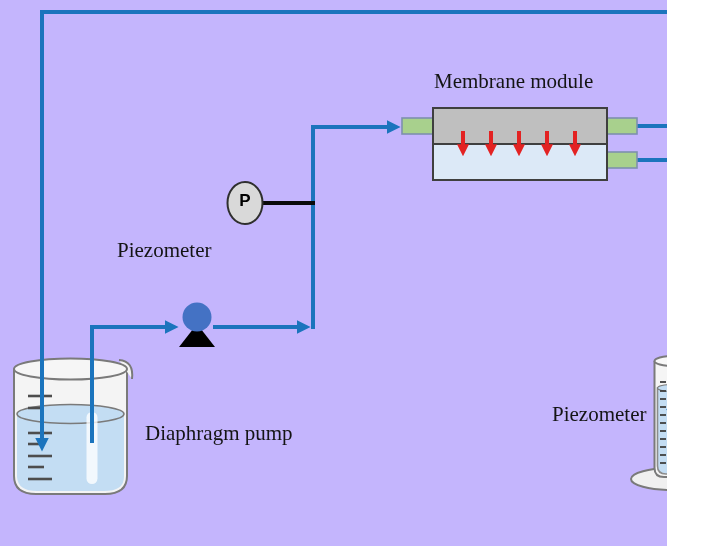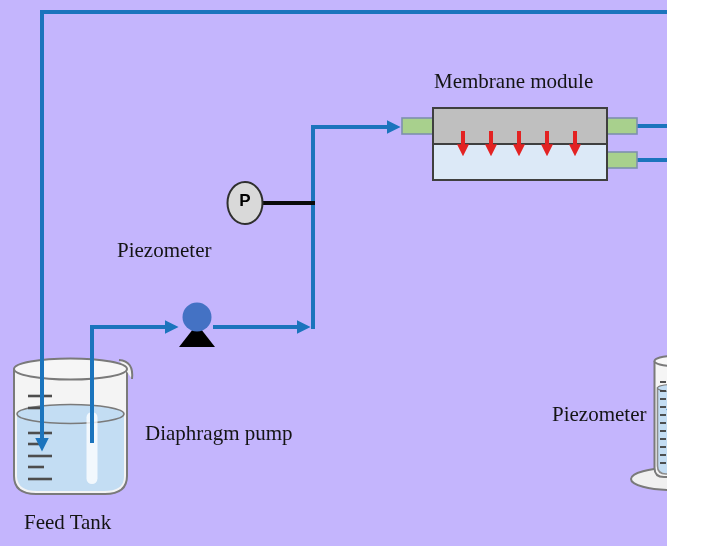--- a/index.html
+++ b/index.html
@@ -127,16 +127,15 @@
   </svg>
 
   <div class="lbl" style="left:434px;top:69px;">Membrane module</div>
 
   <div class="lbl" style="left:117px;top:190px;margin-top:48px;">Piezometer</div>
 
   <div class="p-sym">P</div>
 
   <div class="lbl" style="left:145px;top:380px;margin-top:41px;">Diaphragm pump</div>
 
-  <div class="lbl" style="left:24px;top:510px;">Feed Tank</div>
 
   <div class="lbl" style="left:552px;top:402px;">Piezometer</div>
 </div>
 
 </body></html>

